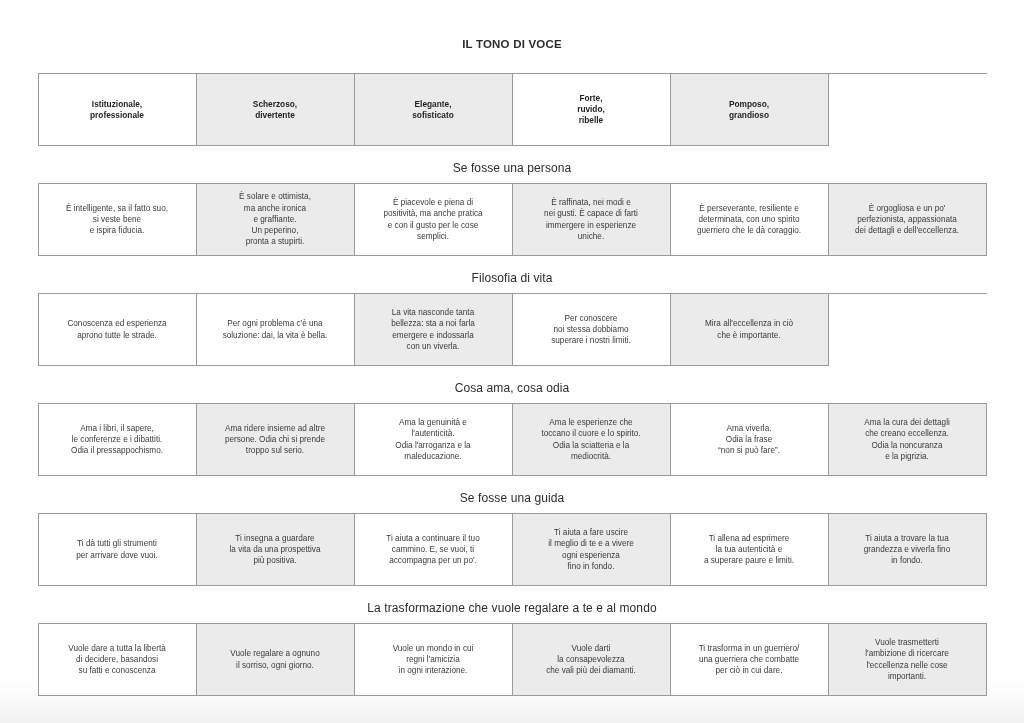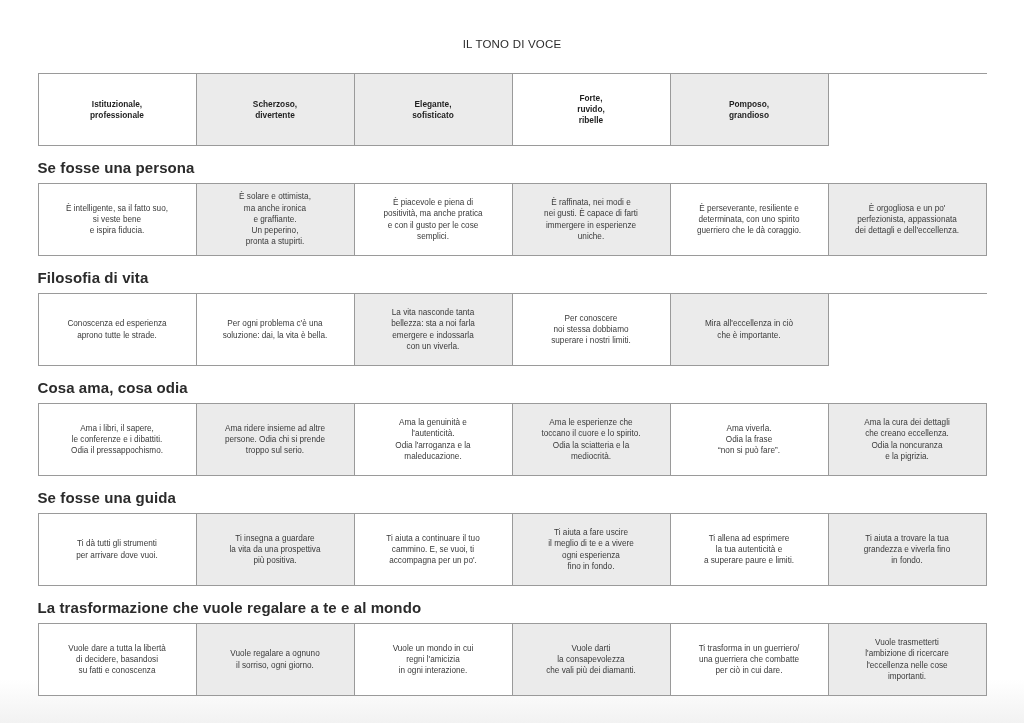--- a/index.html
+++ b/index.html
@@ -15,21 +15,21 @@
   }
   #page {
     position: relative;
     width: 1024px;
     height: 723px;
     background: linear-gradient(to bottom, #ffffff 0%, #ffffff 94%, #f2f2f2 100%);
   }
   .doc-title {
     text-align: center;
     font-size: 11.5px;
-    font-weight: normal;
+    font-weight: bold;
     color: #2b2b2b;
     letter-spacing: 0.2px;
     padding-top: 37px;
     padding-bottom: 0;
     line-height: 14px;
   }
   .table-wrap {
     width: 949px;
     margin: 12px auto;
   }
@@ -57,23 +57,23 @@
   .cell.alt { background: #ebebeb; }
   .header-grid .cell {
     font-weight: bold;
     font-size: 8.3px;
     color: #1f1f1f;
     height: 72px;
     line-height: 11px;
   }
   .body-grid .cell { height: 72px; }
   .section-title {
-    text-align: left;
-    font-size: 15px;
-    font-weight: bold;
+    text-align: center;
+    font-size: 12px;
+    font-weight: normal;
     color: #2b2b2b;
     line-height: 12px;
     padding-top: 16px;
     padding-bottom: 9px;
     letter-spacing: 0.1px;
   }
   .header-block { margin-top: 22px; }
 </style>
 </head>
 <body>

